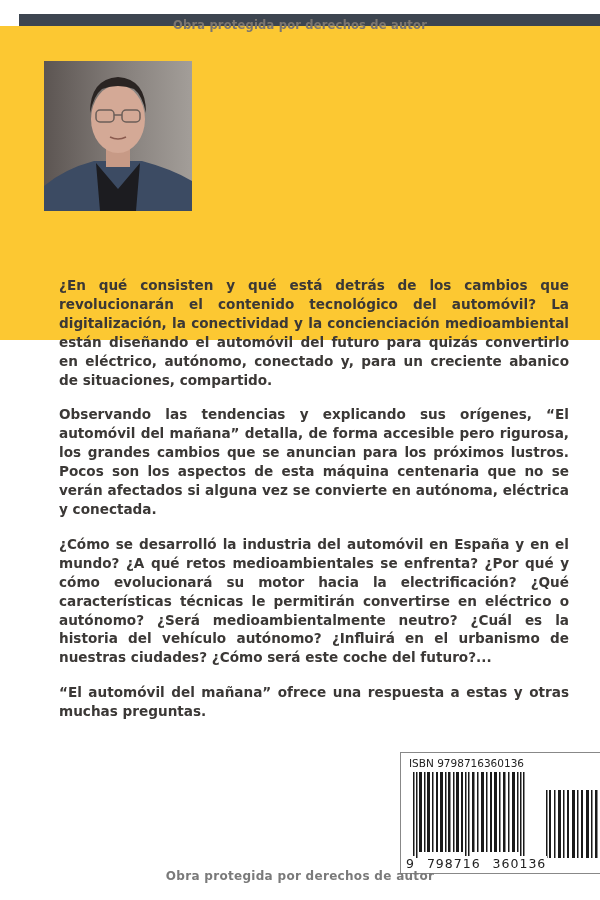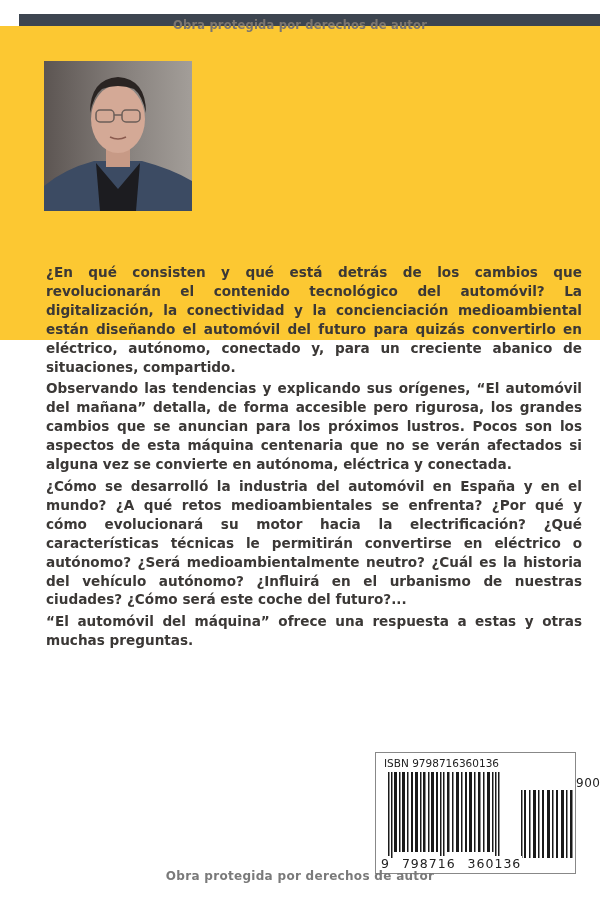--- a/index.html
+++ b/index.html
@@ -4,22 +4,22 @@
 <style>
   html, body { margin:0; padding:0; }
   body { width:600px; height:900px; position:relative; overflow:hidden; background:#ffffff; font-family:"DejaVu Sans", sans-serif; color:#3a3636; }
   .dark-band { position:absolute; left:19px; top:14px; width:581px; height:12px; background:#3d4550; }
   .yellow { position:absolute; left:0; top:26px; width:600px; height:314px; background:#fcc832; }
   .watermark-top { position:absolute; left:0; width:600px; top:18px; text-align:center; font-size:11.5px; color:#7c7670; letter-spacing:0.2px; font-weight:bold; }
   .photo { position:absolute; left:44px; top:61px; width:148px; height:150px; overflow:hidden; background:#6f6a66; }
   .bio { position:absolute; left:217px; top:63px; width:368px; font-size:12.6px; line-height:18.6px; font-weight:bold; color:#3d3937; text-align:justify; }
   .bio p { margin:0; }
   .blurb { position:absolute; left:43px; top:260px; width:542px; font-size:13.6px; line-height:18.9px; font-weight:bold; color:#3b3836; text-align:justify; }
-  .blurb p { margin:3px; text-align-last:left; }
-  .barcode-box { position:absolute; left:375px; top:752px; width:199px; height:120px; border:1px solid #888; background:#fff; }
+  .blurb p { margin:16px; text-align-last:left; }
+  .barcode-box { position:absolute; left:400px; top:752px; width:199px; height:120px; border:1px solid #888; background:#fff; }
   .isbn-label { position:absolute; left:8px; top:4px; font-size:10.5px; color:#222; }
   .bars-main { position:absolute; left:12px; top:19px; width:112px; height:86px; }
   .bars-add { position:absolute; left:145px; top:37px; width:55px; height:68px; }
   .addon-num { position:absolute; left:152px; top:23px; font-size:12px; color:#222; letter-spacing:0.5px;margin-left:48px; }
   .digits { position:absolute; left:4px; top:103px; font-size:12.5px; color:#222; letter-spacing:1px; background:transparent; }
   .digits span { background:#fff; padding:0 1px; }
   .watermark-bottom { position:absolute; left:0; width:600px; top:869px; text-align:center; font-size:12px; color:#7a7a7a; font-weight:bold; letter-spacing:0.3px; }
 </style>
 </head>
 <body>
@@ -50,21 +50,21 @@
   </svg>
 </div>
 
 <div class="bio">
 </div>
 
 <div class="blurb">
   <p>¿En qué consisten y qué está detrás de los cambios que revolucionarán el contenido tecnológico del automóvil? La digitalización, la conectividad y la concienciación medioambiental están diseñando el automóvil del futuro para quizás convertirlo en eléctrico, autónomo, conectado y, para un creciente abanico de situaciones, compartido.</p>
   <p>Observando las tendencias y explicando sus orígenes, “El automóvil del mañana” detalla, de forma accesible pero rigurosa, los grandes cambios que se anuncian para los próximos lustros. Pocos son los aspectos de esta máquina centenaria que no se verán afectados si alguna vez se convierte en autónoma, eléctrica y conectada.</p>
   <p>¿Cómo se desarrolló la industria del automóvil en España y en el mundo? ¿A qué retos medioambientales se enfrenta? ¿Por qué y cómo evolucionará su motor hacia la electrificación? ¿Qué características técnicas le permitirán convertirse en eléctrico o autónomo? ¿Será medioambientalmente neutro? ¿Cuál es la historia del vehículo autónomo? ¿Influirá en el urbanismo de nuestras ciudades? ¿Cómo será este coche del futuro?...</p>
-  <p>“El automóvil del máquina” ofrece una respuesta a estas y otras muchas preguntas.</p>
+  <p>“El automóvil del mañana” ofrece una respuesta a estas y otras muchas preguntas.</p>
 </div>
 
 <div class="barcode-box">
   <div class="isbn-label">ISBN 9798716360136</div>
   <svg class="bars-main" viewBox="0 0 112 86" preserveAspectRatio="none">
     <g fill="#1a1a1a">
       <rect x="0" y="0" width="1.5" height="86"></rect>
         <rect x="3" y="0" width="1.5" height="86"></rect>
       <rect x="6" y="0" width="3" height="80"></rect>
         <rect x="11" y="0" width="1.5" height="80"></rect>

